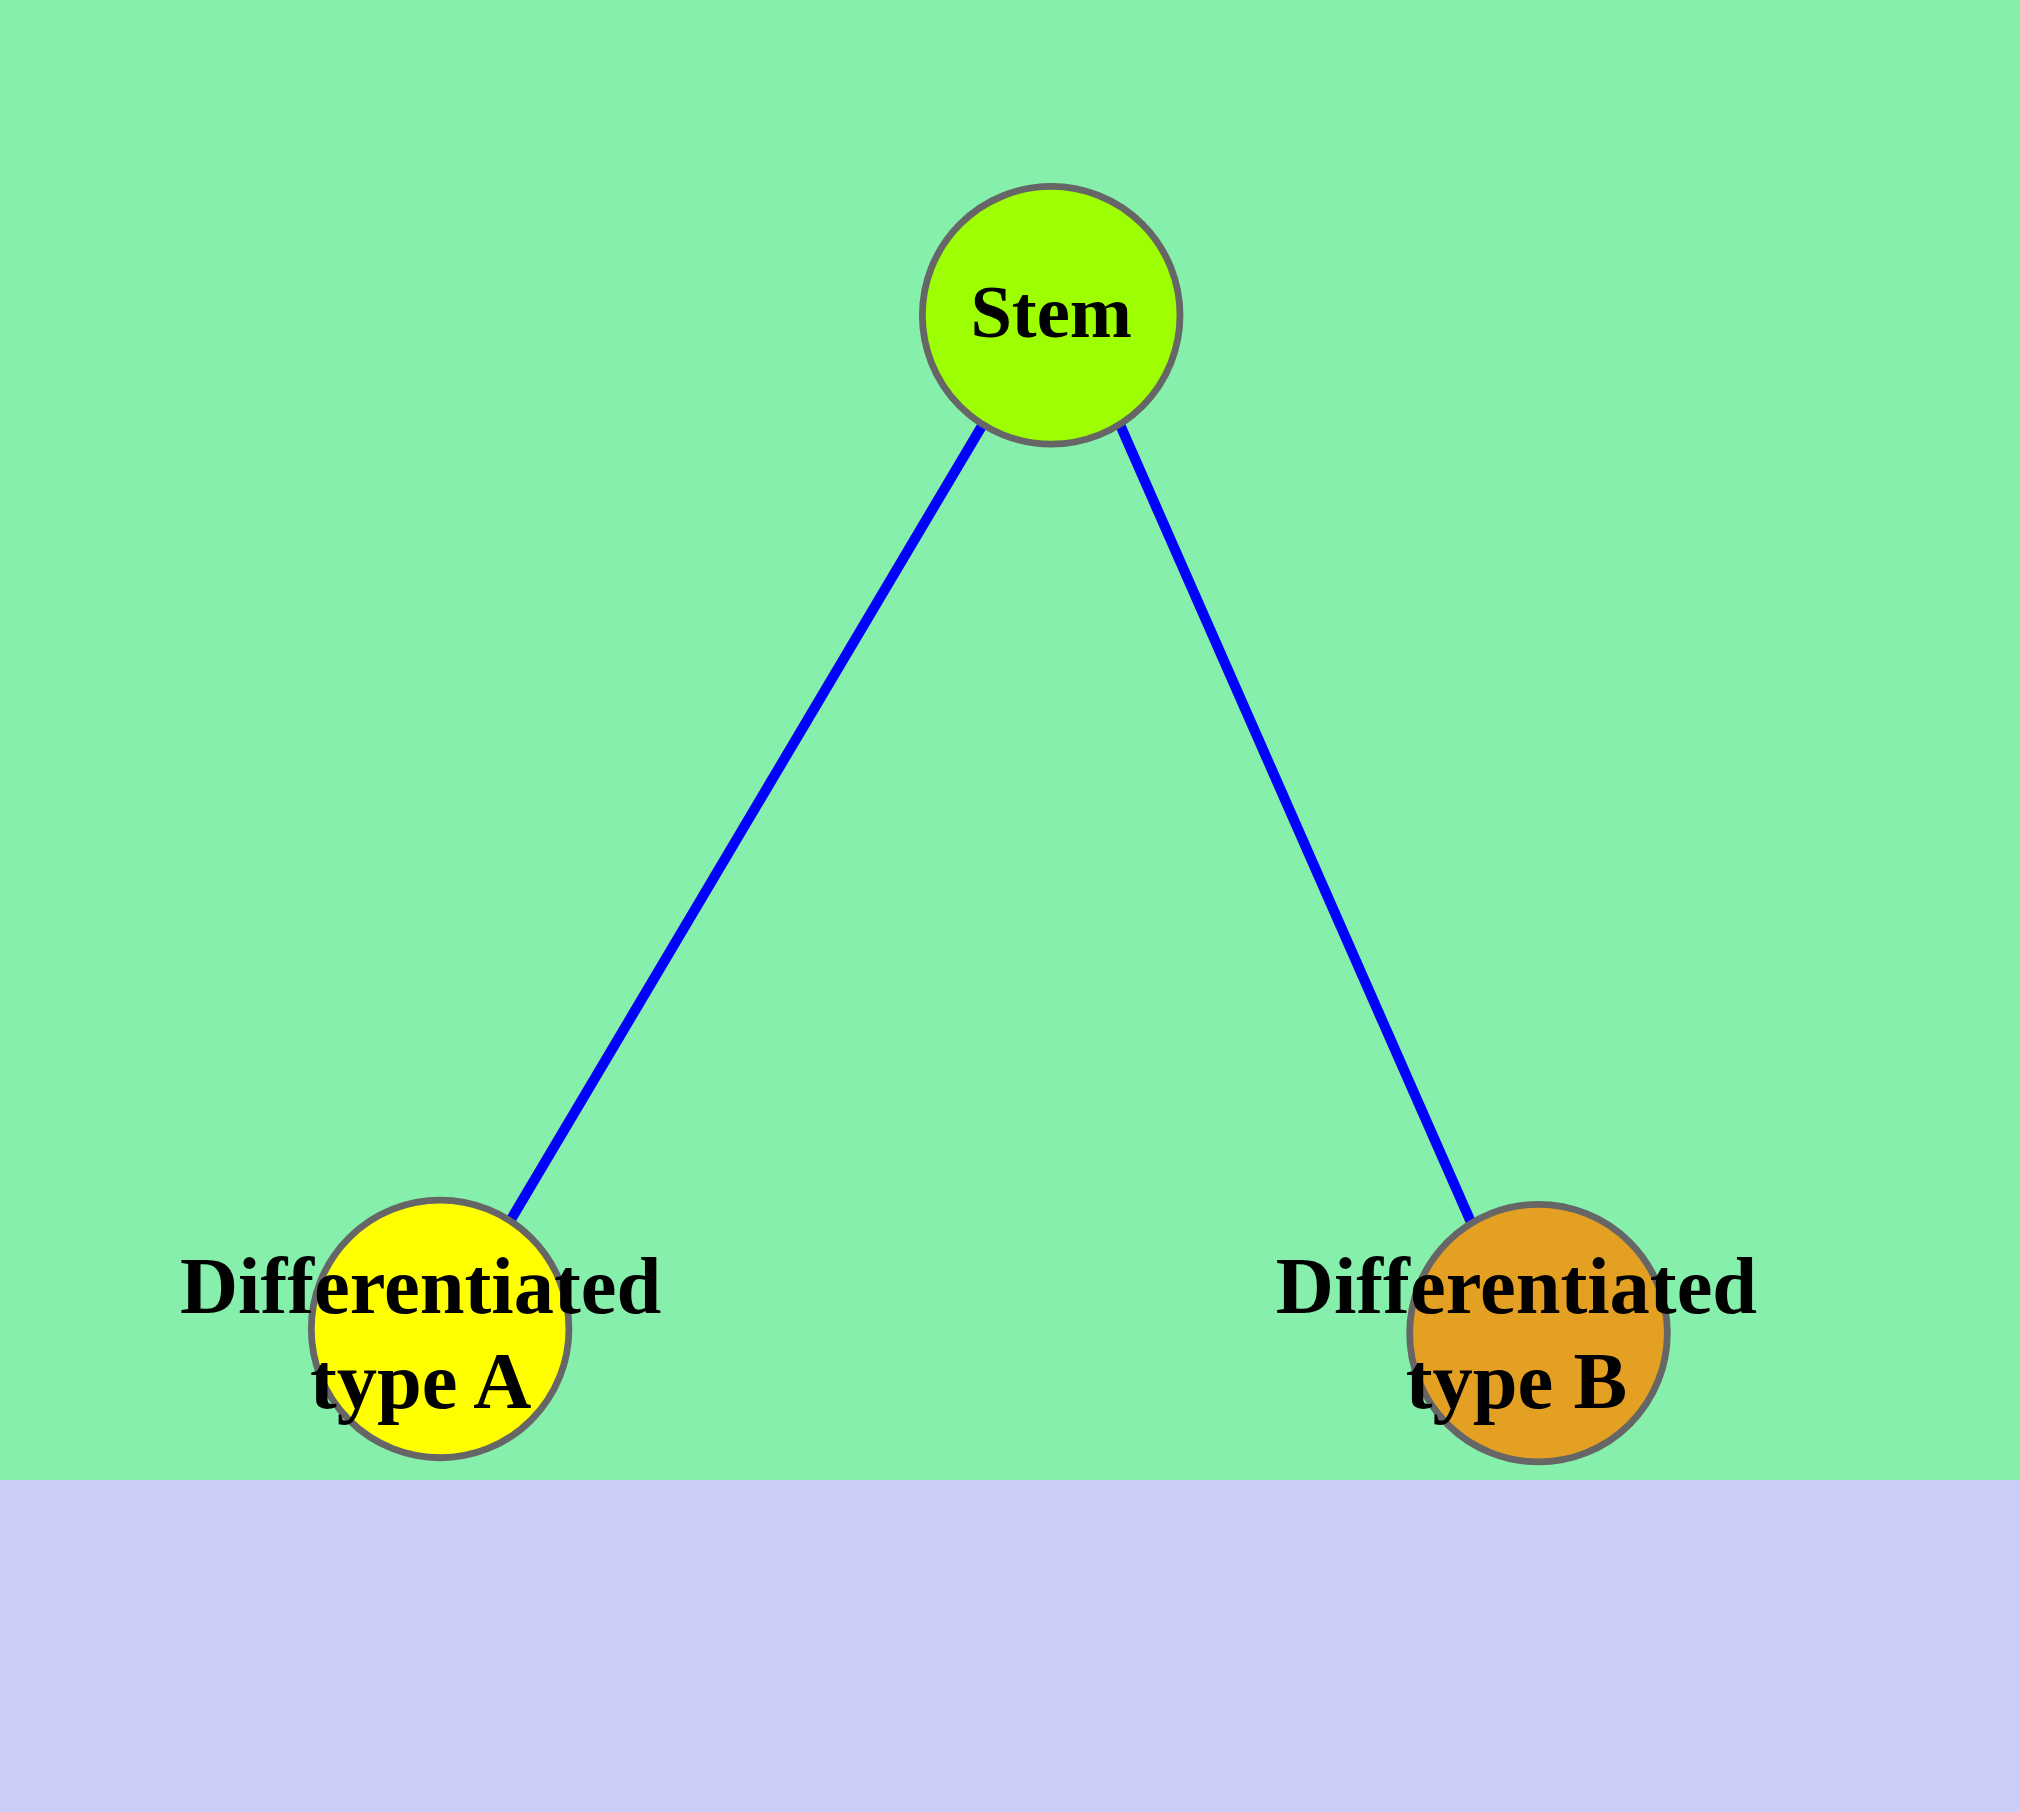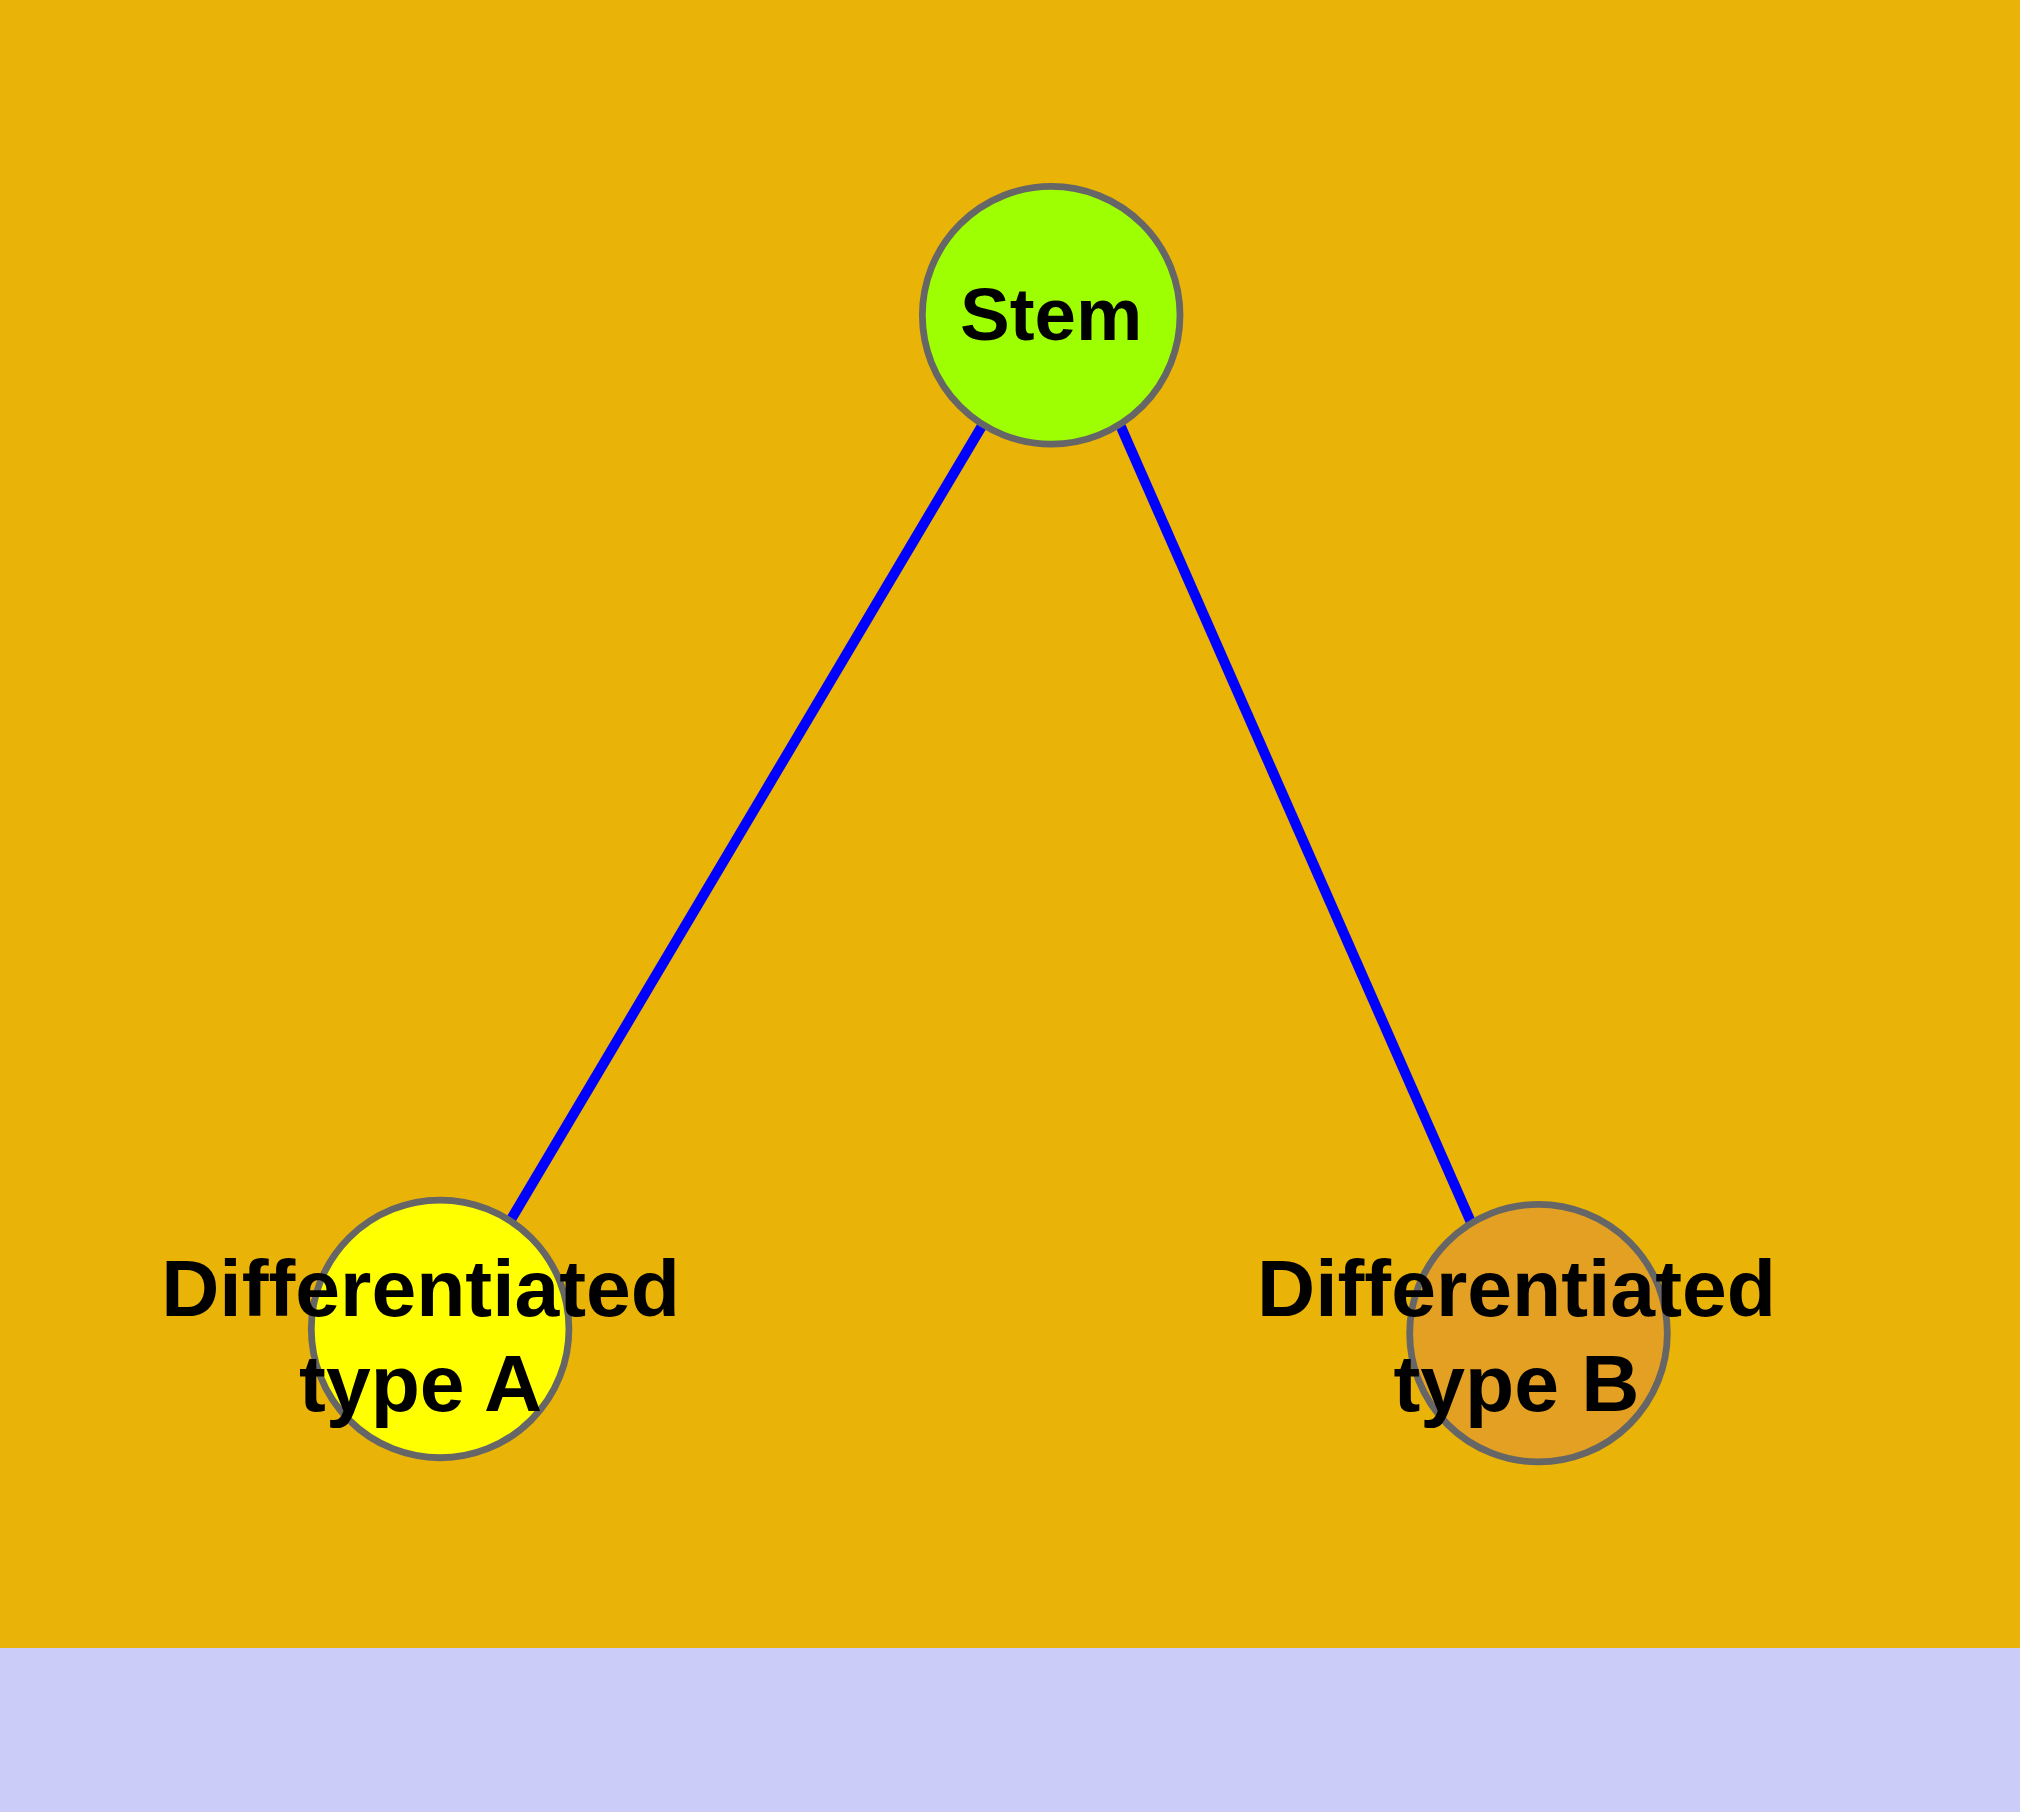--- a/index.html
+++ b/index.html
@@ -3,24 +3,24 @@
 <meta charset="utf-8">
 <style>
   html, body {
     margin: 0;
     padding: 0;
     background: #ccccf9;
   }
   #canvas {
     position: relative;
     width: 2021px;
-    height: 1648px;
-    background: #eab308;
+    height: 1480px;
+    background: #86efac;
     overflow: hidden;
-    font-family: Liberation Sans, sans-serif;
+    font-family: Liberation Serif, serif;
   }
   #graph-svg {
     position: absolute;
     left: 0;
     top: 0;
     width: 2021px;
     height: 1812px;
     display: block;
   }
   .node-label {

